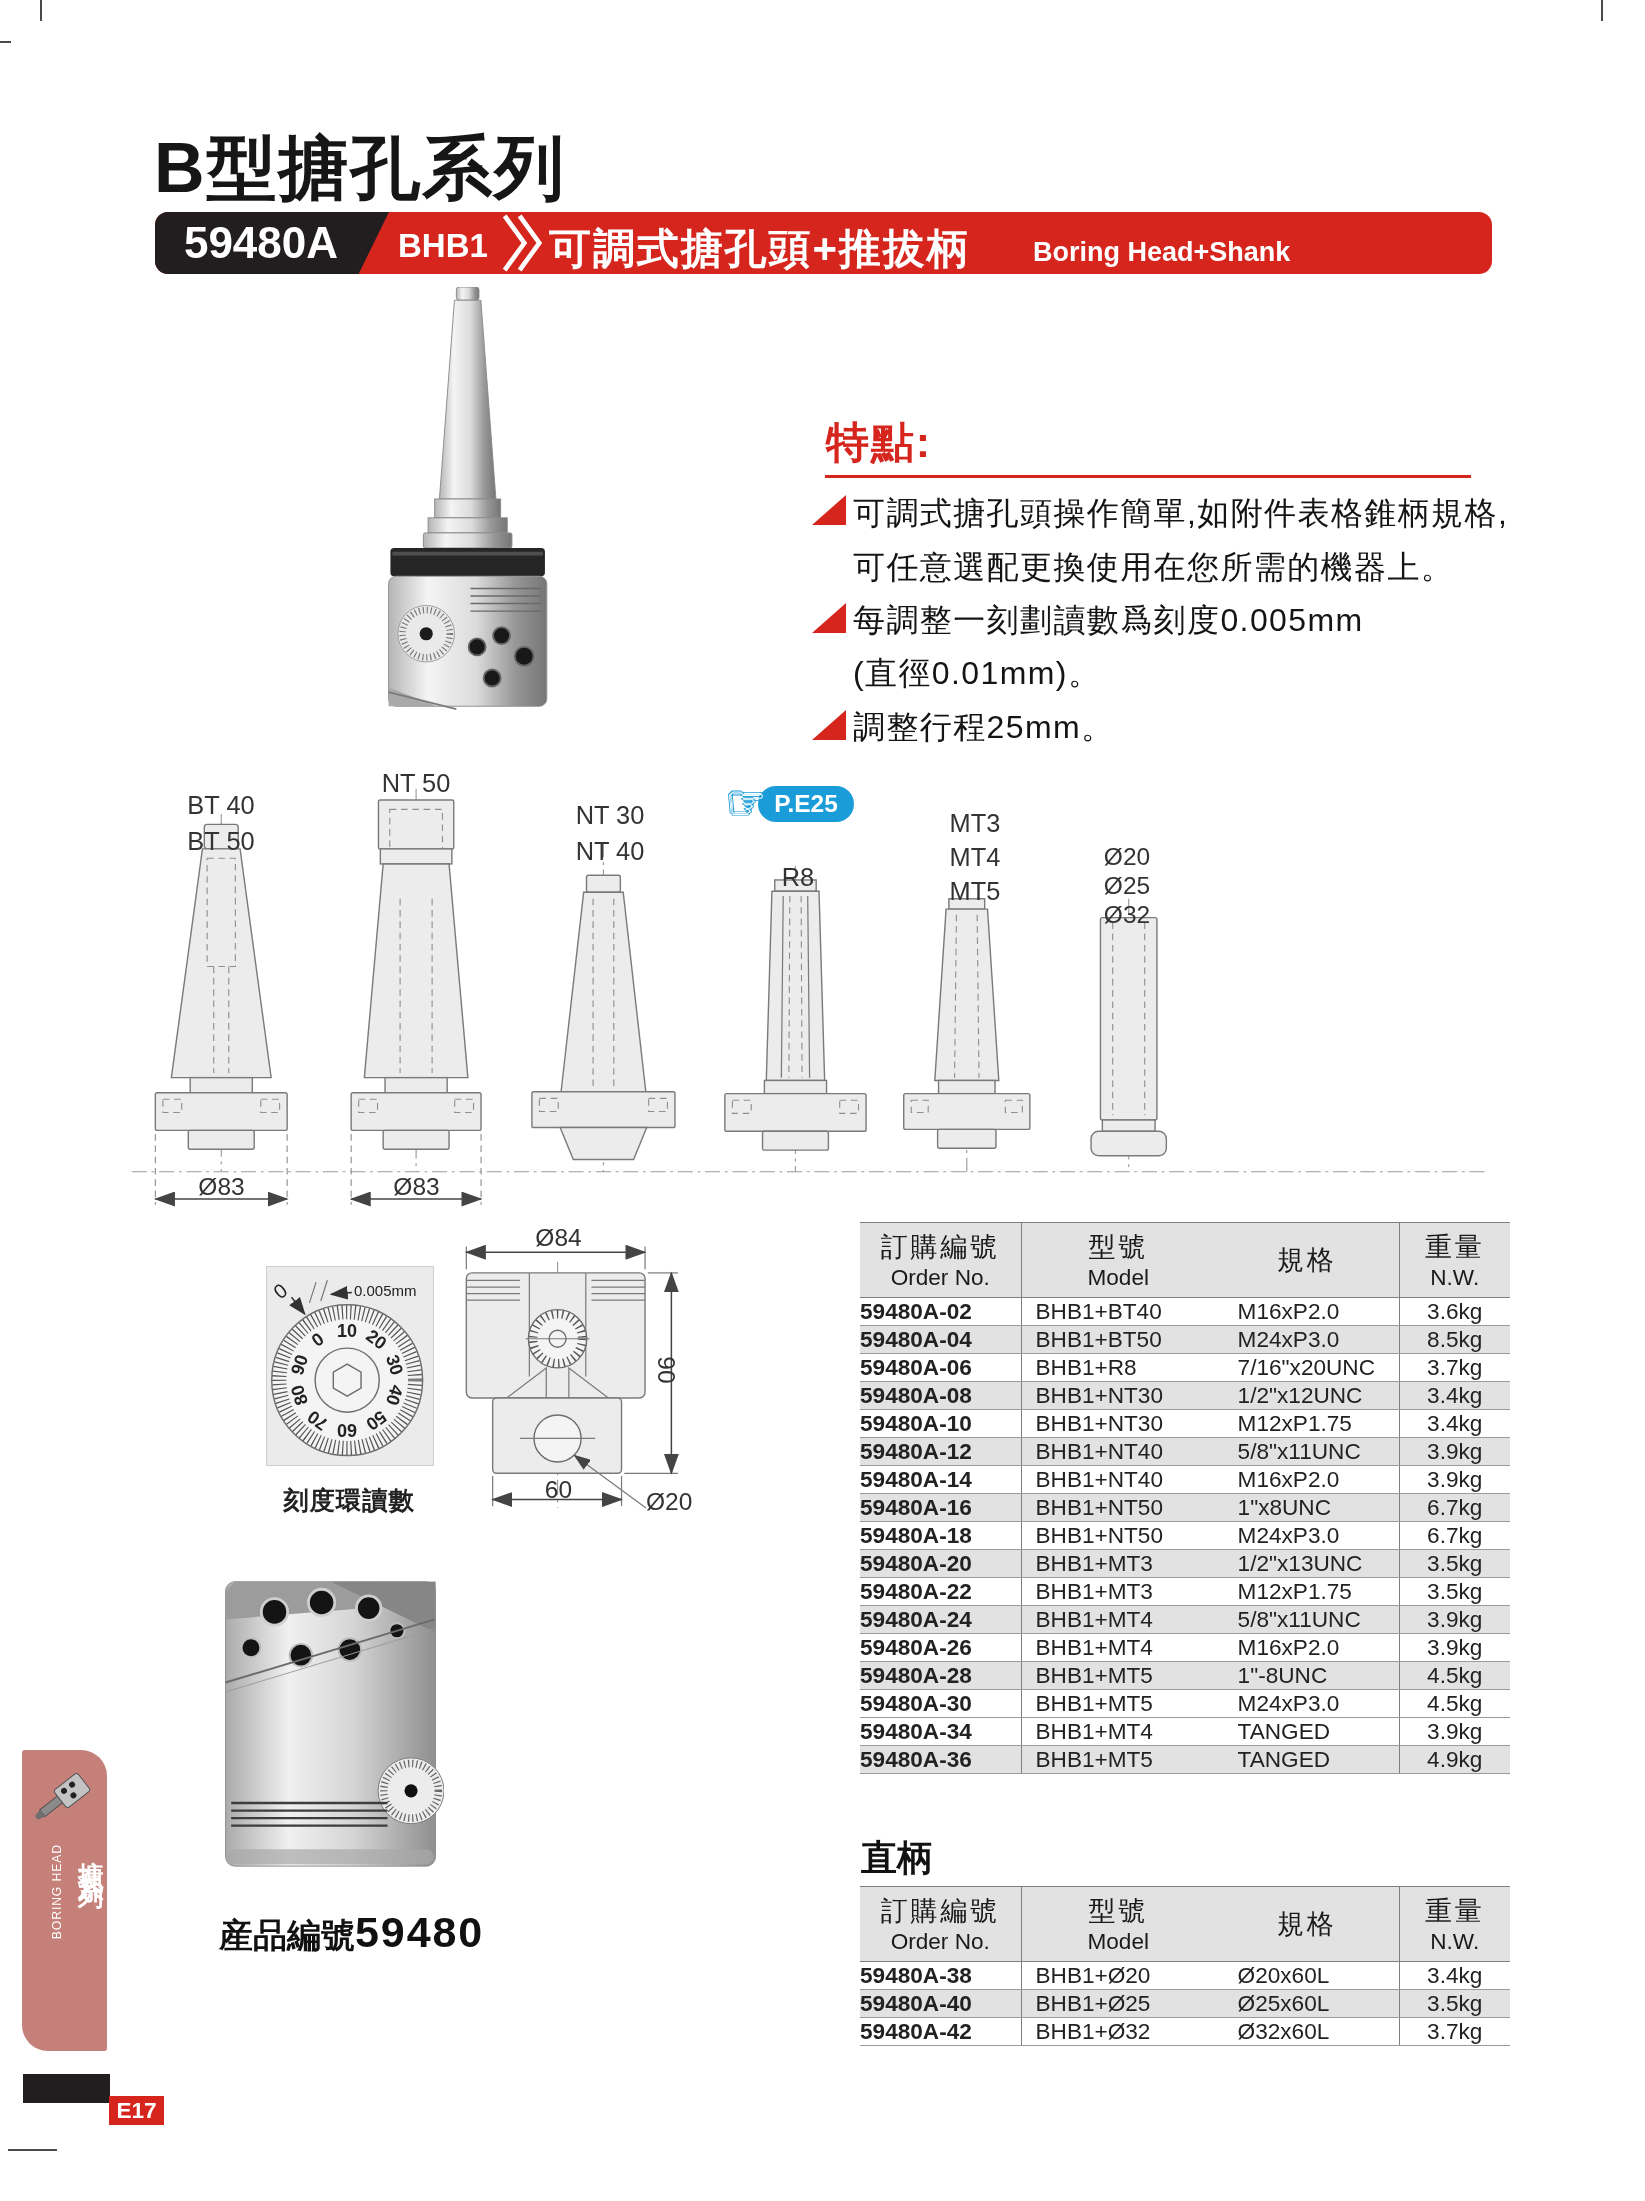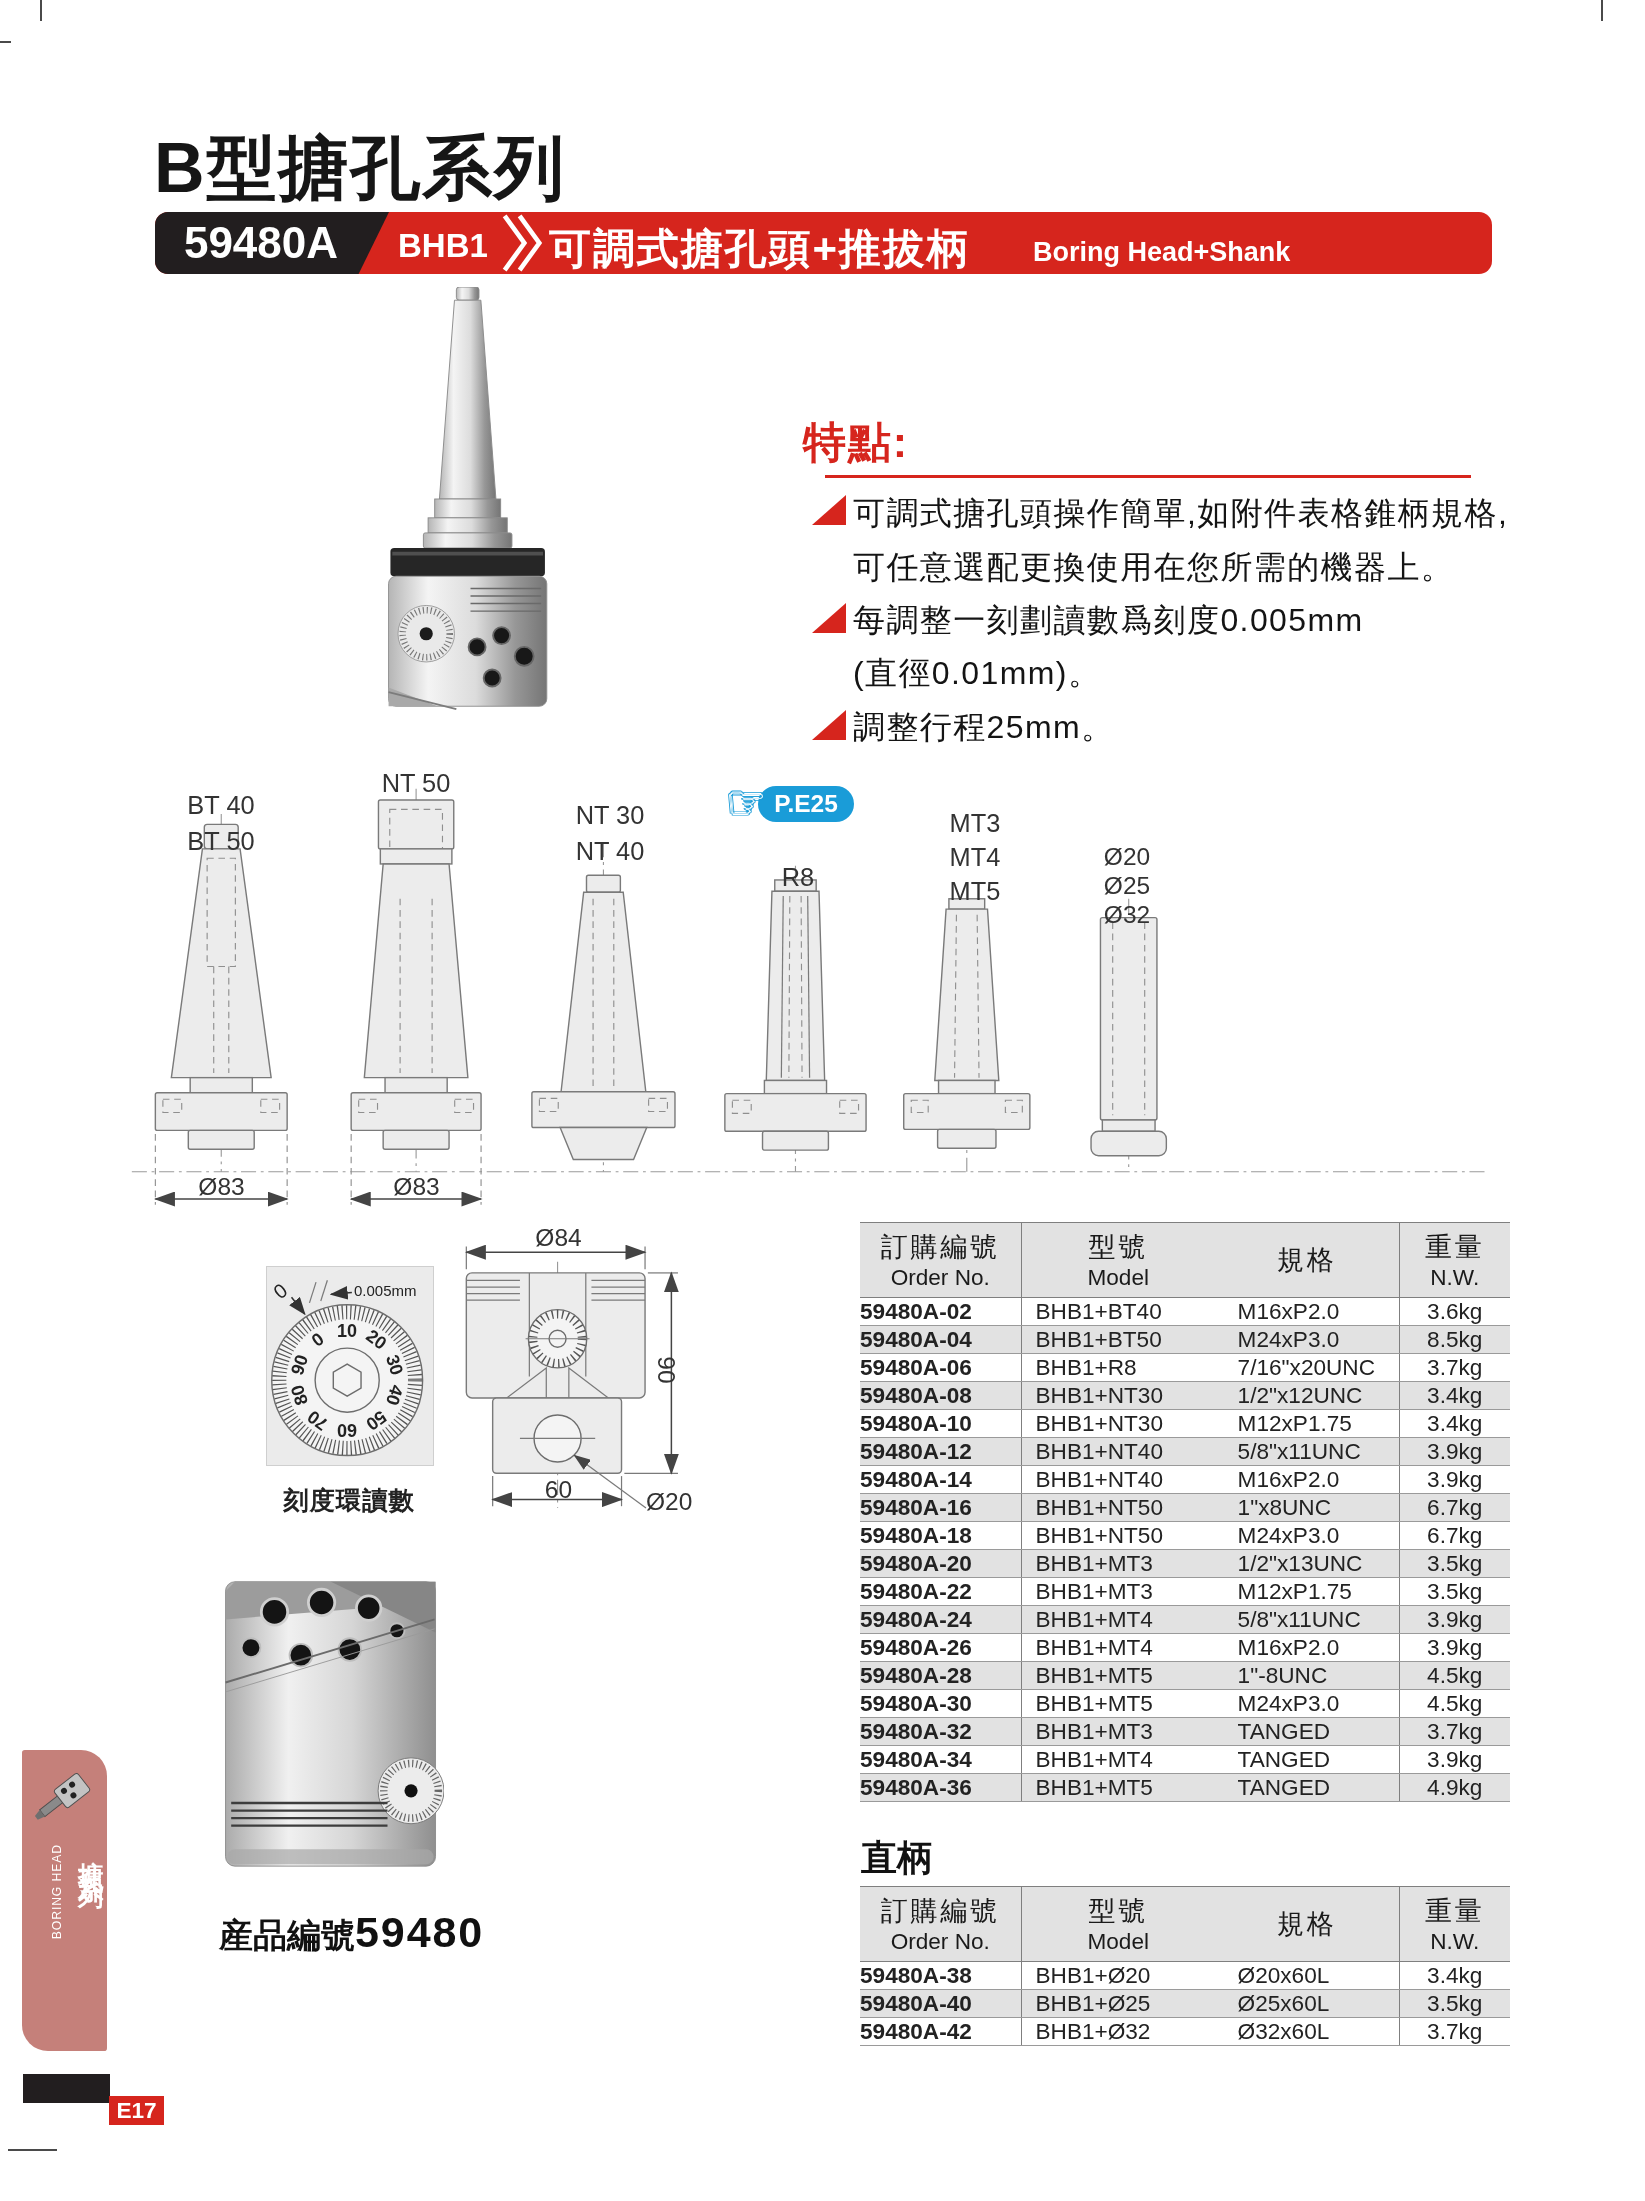--- a/index.html
+++ b/index.html
@@ -18,21 +18,21 @@
   #banner-black{position:absolute;left:0;top:0;width:234px;height:62px;background:#221e1f;
                 border-radius:13px 0 0 13px;clip-path:polygon(0 0,100% 0,87% 100%,0 100%);}
   #banner-code{position:absolute;left:0;top:0;width:212px;height:72px;line-height:62px;text-align:center;
                color:#fff;font-size:44px;font-weight:bold;}
   #banner-model{position:absolute;left:243px;top:15px;color:#fff;font-size:33px;font-weight:bold;}
   #banner-chevron{position:absolute;left:344px;top:1.9px;}
   #banner-zh{position:absolute;left:394px;top:8.5px;color:#fff;font-size:42px;font-weight:bold;letter-spacing:1.9px;white-space:nowrap;}
   #banner-en{position:absolute;left:878px;top:25.4px;color:#fff;font-size:27px;font-weight:bold;white-space:nowrap;}
 
   
-  #feat-heading{position:absolute;left:803px;top:414px;color:#d6251d;font-size:43px;font-weight:bold;letter-spacing:1.9px;}
+  #feat-heading{position:absolute;left:826px;top:414px;color:#d6251d;font-size:43px;font-weight:bold;letter-spacing:1.9px;}
   #feat-underline{position:absolute;left:825px;top:475px;width:646px;height:2.8px;background:#d6251d;}
   .feat-line{position:absolute;font-size:32px;letter-spacing:1.4px;white-space:nowrap;color:#141414;}
   .feat-marker{position:absolute;width:0;height:0;border-left:34px solid transparent;border-bottom:30px solid #d6251d;}
 
   
   .shank-label{position:absolute;width:132px;text-align:center;font-size:25.4px;color:#333;line-height:36px;white-space:nowrap;}
   .dim-label{position:absolute;font-size:24.5px;color:#333;text-align:center;}
 
   
   #pe-badge{position:absolute;left:730px;top:782px;width:128px;height:45px;}
@@ -495,26 +495,20 @@
           <td class="c2">BHB1+MT5</td>
           <td class="c3 vr">1"-8UNC</td>
           <td class="c4">4.5kg</td>
         </tr>
         <tr>
           <td class="c1 vr">59480A-30</td>
           <td class="c2">BHB1+MT5</td>
           <td class="c3 vr">M24xP3.0</td>
           <td class="c4">4.5kg</td>
         </tr>
-        <tr class="alt">
-          <td class="c1 vr">59480A-32</td>
-          <td class="c2">BHB1+MT3</td>
-          <td class="c3 vr">TANGED</td>
-          <td class="c4">3.7kg</td>
-        </tr>
         <tr>
           <td class="c1 vr">59480A-34</td>
           <td class="c2">BHB1+MT4</td>
           <td class="c3 vr">TANGED</td>
           <td class="c4">3.9kg</td>
         </tr>
         <tr class="alt">
           <td class="c1 vr">59480A-36</td>
           <td class="c2">BHB1+MT5</td>
           <td class="c3 vr">TANGED</td>

